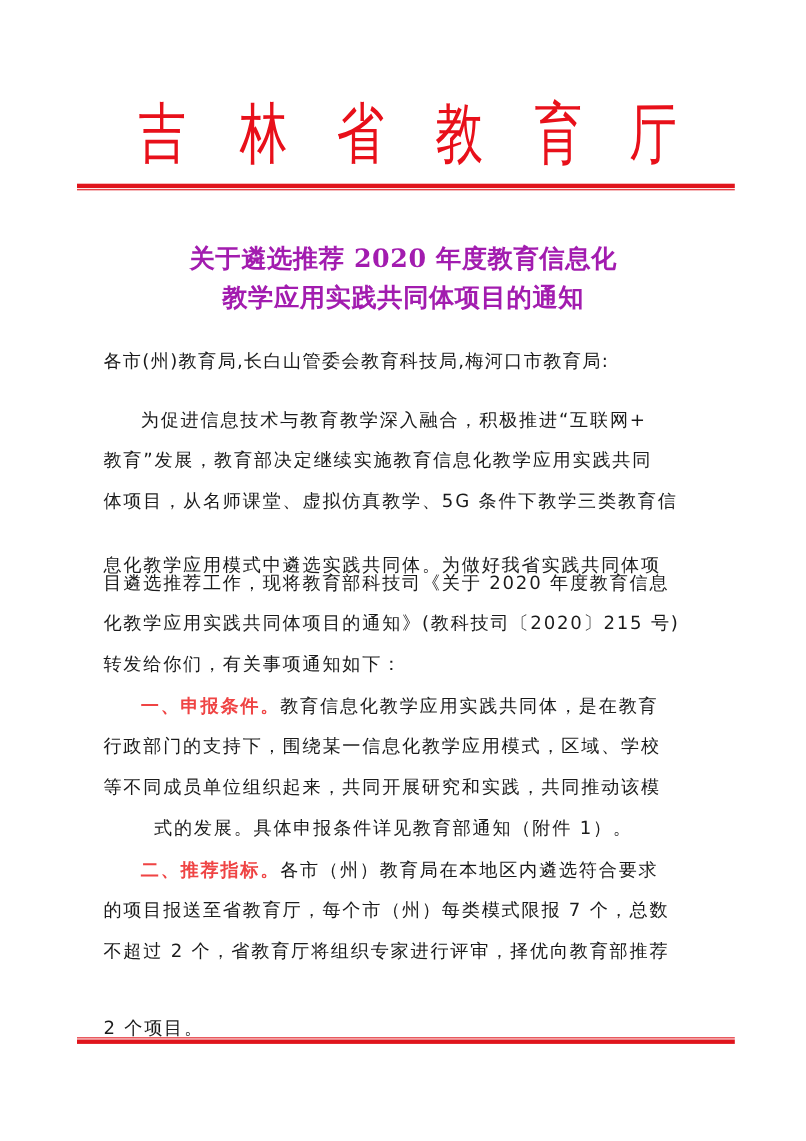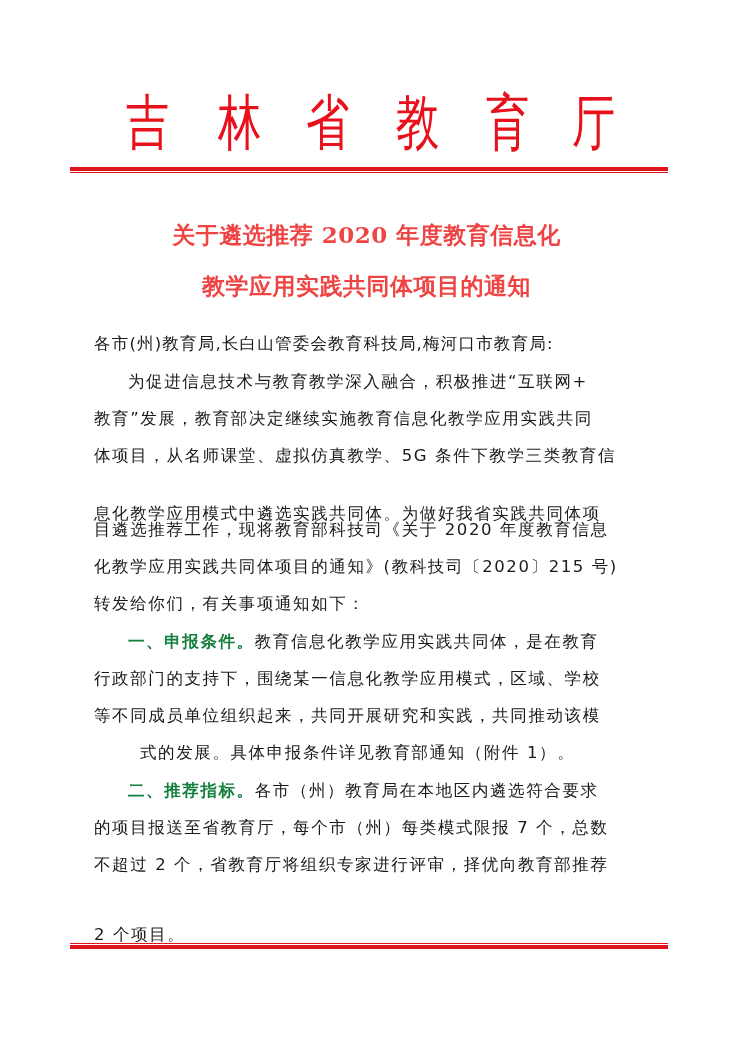--- a/index.html
+++ b/index.html
@@ -58,39 +58,39 @@
     .rule-bottom .thick { top: 2px; }
 
     .title {
       position: absolute;
       left: 0;
       width: 733px;
       text-align: center;
       font-family: "DejaVu Serif", "Liberation Serif", serif;
       font-weight: bold;
       font-size: 23px;
-      color: #ef4444;
+      color: #a21caf;
       letter-spacing: 0.5px;
     }
     .title-1 { top: 220px; }
-    .title-2 { top: 271px; }
+    .title-2 { top: 255px; }
     .line {
       position: absolute;
       left: 94px;
       white-space: nowrap;
       font-family: "DejaVu Sans", "Liberation Sans", sans-serif;
       font-size: 16.5px;
       color: #1a1a1a;
       letter-spacing: 1.6px;
     }
     .indent { left: 128px; }
     .bold-lead {
       font-family: "DejaVu Sans", "Liberation Sans", sans-serif;
       font-weight: bold;
-      color: #15803d;
+      color: #ef4444;
     }
   </style>
 </head>
 <body>
 
 <div class="masthead">
   <span class="masthead-char" style="left:126px">吉</span>
   <span class="masthead-char" style="left:218px">林</span>
   <span class="masthead-char" style="left:306px">省</span>
   <span class="masthead-char" style="left:396px">教</span>
@@ -99,21 +99,21 @@
 </div>
 
 <div class="rule rule-top">
   <div class="thick"></div>
   <div class="thin"></div>
 </div>
 
 <div class="title title-1">关于遴选推荐 2020 年度教育信息化</div>
 <div class="title title-2">教学应用实践共同体项目的通知</div>
 
-<div class="line" style="top:333px; letter-spacing:1.2px;">各市(州)教育局,长白山管委会教育科技局,梅河口市教育局:</div>
+<div class="line" style="top:318px; letter-spacing:1.2px;">各市(州)教育局,长白山管委会教育科技局,梅河口市教育局:</div>
 
 <div class="line indent" style="top:371px;">为促进信息技术与教育教学深入融合，积极推进“互联网+</div>
 <div class="line" style="top:408px;">教育”发展，教育部决定继续实施教育信息化教学应用实践共同</div>
 <div class="line" style="top:445px;">体项目，从名师课堂、虚拟仿真教学、5G 条件下教学三类教育信</div>
 <div class="line" style="top:482px;margin-top:21px;">息化教学应用模式中遴选实践共同体。为做好我省实践共同体项</div>
 <div class="line" style="top:519px;">目遴选推荐工作，现将教育部科技司《关于 2020 年度教育信息</div>
 <div class="line" style="top:556px;">化教学应用实践共同体项目的通知》(教科技司〔2020〕215 号)</div>
 <div class="line" style="top:593px;">转发给你们，有关事项通知如下：</div>
 
 <div class="line indent" style="top:631px;">

